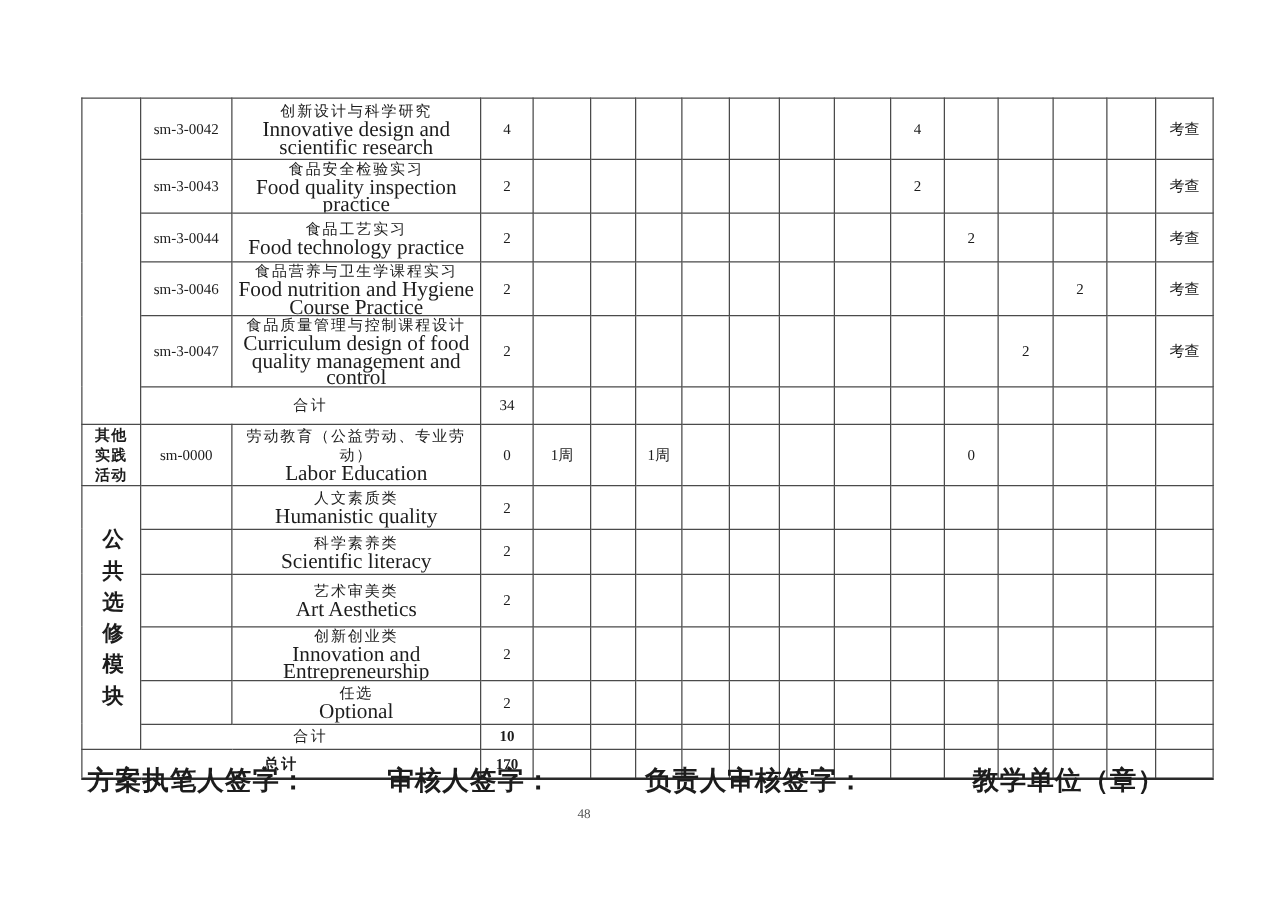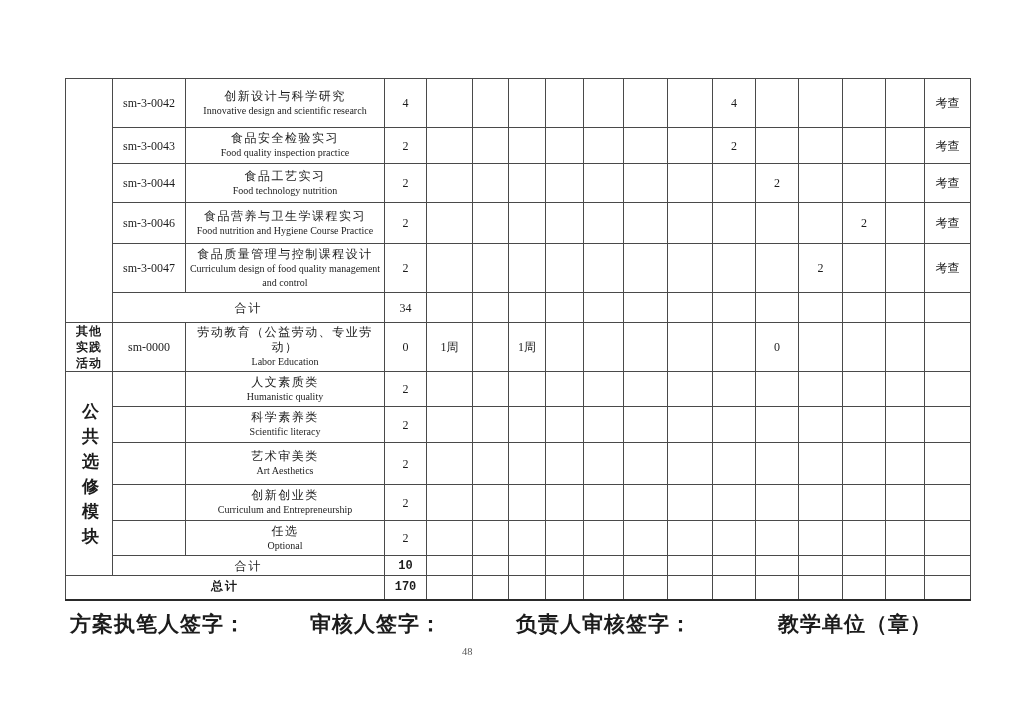--- a/index.html
+++ b/index.html
@@ -5,25 +5,25 @@
   html,body{margin:0;padding:0;background:#fff;}
   body{width:1024px;height:724px;position:relative;overflow:hidden;
        font-family:"Liberation Serif","DejaVu Serif",serif;color:#1c1c1c;}
   .table-wrap{position:absolute;left:65px;top:78px;}
   table.sched{border-collapse:collapse;table-layout:fixed;width:905px;
               border:1px solid #3a3a3a;border-bottom:2px solid #2a2a2a;}
   table.sched td{border:1px solid #4a4a4a;padding:0;vertical-align:middle;
                  text-align:center;font-size:12px;line-height:14px;overflow:hidden;}
   td.c-name{text-align:left;padding:2px 3px 2px 7px;margin-top:36px;}
   .zh{font-size:12px;line-height:15px;letter-spacing:1.5px;}
-  .en{font-size:10px;line-height:13.5px;letter-spacing:0;}
+  .en{font-size:17px;line-height:13.5px;letter-spacing:0;}
   td.mod{font-weight:bold;font-family:Liberation Serif, serif;}
   .vstack2{width:27px;margin:0 auto;word-break:break-all;font-size:12px;line-height:16px;letter-spacing:1px;}
   .vstack1{width:14px;margin:13px auto;word-break:break-all;font-size:17px;line-height:25px;}
-  .bold{font-weight:bold;font-family:Liberation Mono, monospace;}
+  .bold{font-weight:bold;}
   .sum-label{letter-spacing:2px;}
   .sig-row{position:absolute;top:610px;left:0;width:1024px;height:22px;}
   .sig-item{position:absolute;font-size:21px;font-weight:bold;letter-spacing:1px;white-space:nowrap;}
   .pagenum{position:absolute;top:646px;left:462px;width:64px;text-align:left;
            font-size:10.5px;color:#555;}
 </style>
 </head>
 <body>
 
 <div class="table-wrap">
@@ -89,21 +89,21 @@
     <td></td>
     <td></td>
     <td></td>
     <td></td>
     <td>考查</td>
   </tr>
   <tr style="height:39px">
     <td>sm-3-0044</td>
     <td class="c-name">
       <div class="zh">食品工艺实习</div>
-      <div class="en">Food technology nutrition</div>
+      <div class="en">Food technology practice</div>
     </td>
     <td>2</td>
     <td></td>
     <td></td>
     <td></td>
     <td></td>
     <td></td>
     <td></td>
     <td></td>
     <td></td>
@@ -261,21 +261,21 @@
     <td></td>
           <td></td>
     <td></td>
           <td></td>
     <td></td>
   </tr>
   <tr style="height:36px">
     <td></td>
     <td class="c-name">
       <div class="zh">创新创业类</div>
-      <div class="en">Curriculum and Entrepreneurship</div>
+      <div class="en">Innovation and Entrepreneurship</div>
     </td>
     <td>2</td>
     <td></td>
           <td></td>
     <td></td>
           <td></td>
     <td></td>
           <td></td>
     <td></td>
           <td></td>

